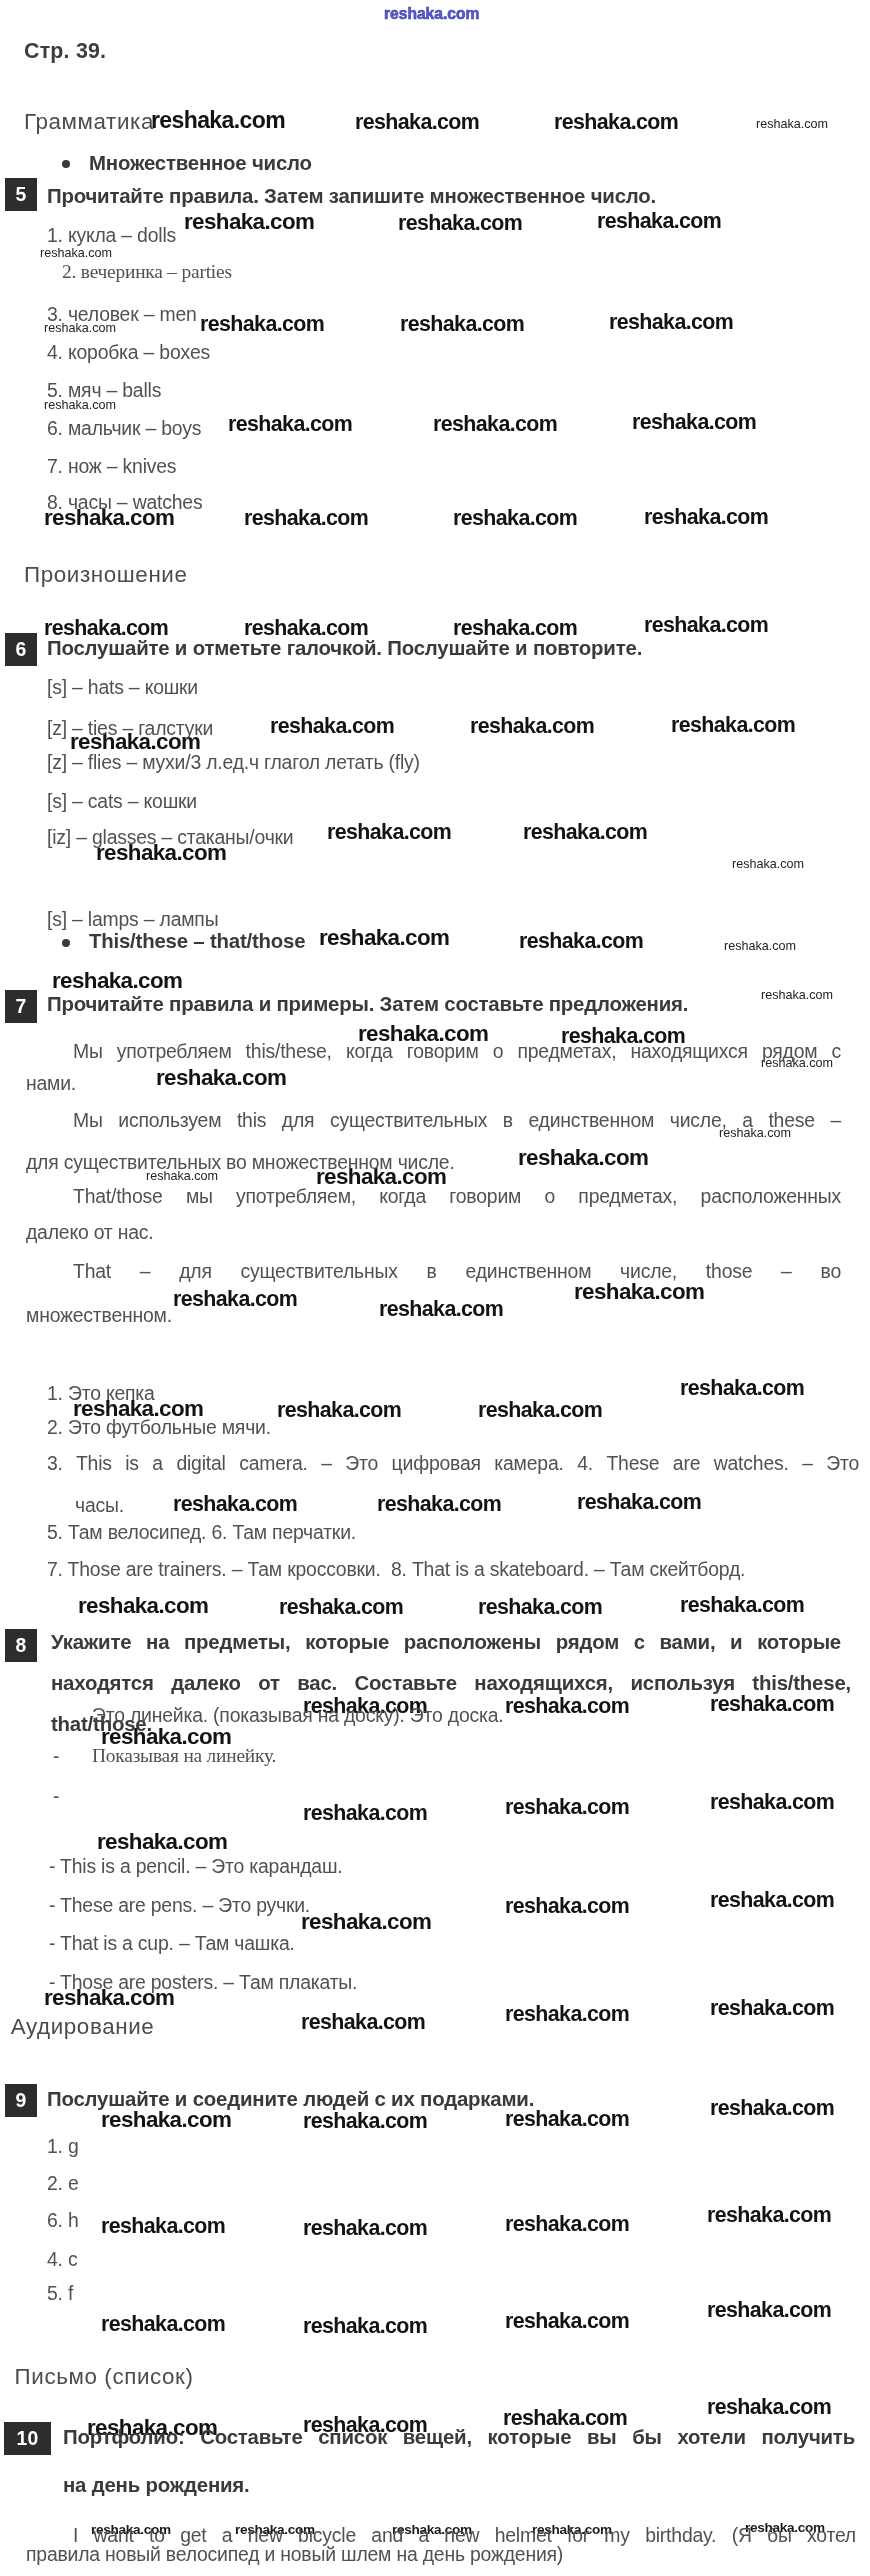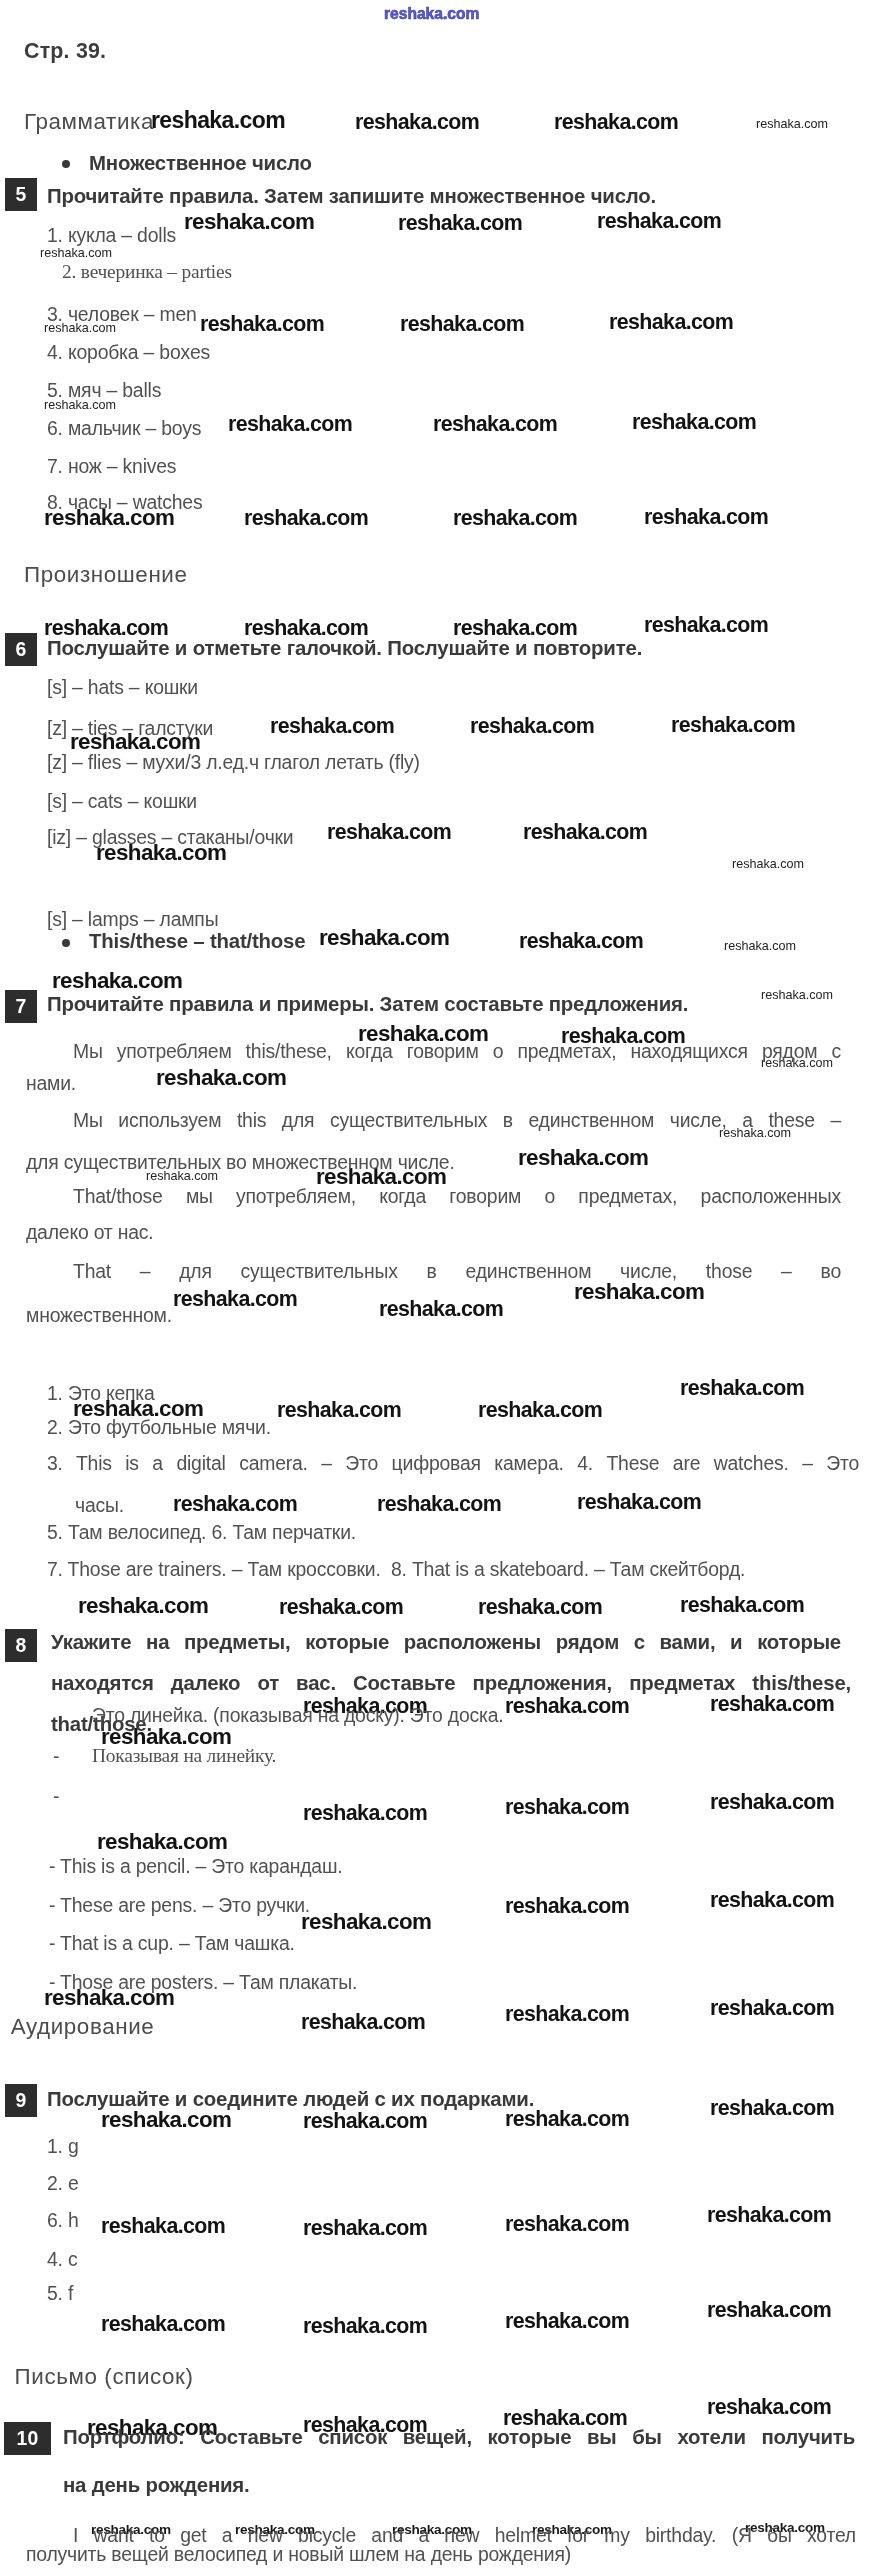--- a/index.html
+++ b/index.html
@@ -170,21 +170,21 @@
 
 <div class="t" style="left:47px;top:1382px;">1. Это кепка</div>
 <div class="t" style="left:47px;top:1416px;">2. Это футбольные мячи.</div>
 <div class="t just" style="left:47px;top:1452px;width:812px;">3. This is a digital camera. – Это цифровая камера. 4. These are watches. – Это</div>
 <div class="t" style="left:75px;top:1494px;">часы.</div>
 <div class="t" style="left:47px;top:1521px;">5. Там велосипед. 6. Там перчатки.</div>
 <div class="t" style="left:47px;top:1558px;">7. Those are trainers. – Там кроссовки.  8. That is a skateboard. – Там скейтборд.</div>
 
 <div class="badge" style="left:4.9px;top:1629px;">8</div>
 <div class="t bold just" style="left:51px;top:1631px;width:790px;">Укажите на предметы, которые расположены рядом с вами, и которые</div>
-<div class="t bold just" style="left:51px;top:1672px;width:800px;">находятся далеко от вас. Составьте предложения, предметах this/these,</div>
+<div class="t bold just" style="left:51px;top:1672px;width:800px;">находятся далеко от вас. Составьте находящихся, используя this/these,</div>
 <div class="t bold" style="left:51px;top:1713px;">that/those.</div>
 <div class="dash" style="left:53px;top:1745px;">-</div>
 <div class="t" style="left:92px;top:1745px;font-family:Liberation Serif, serif;">Показывая на линейку.</div>
 <div class="dash" style="left:53px;top:1785px;">-</div>
 <div class="t" style="left:92px;top:1704px;">Это линейка. (показывая на доску). Это доска.</div>
 <div class="t" style="left:49px;top:1855px;">- This is a pencil. – Это карандаш.</div>
 <div class="t" style="left:49px;top:1894px;">- These are pens. – Это ручки.</div>
 <div class="t" style="left:49px;top:1932px;">- That is a cup. – Там чашка.</div>
 <div class="t" style="left:49px;top:1971px;">- Those are posters. – Там плакаты.</div>
 
@@ -197,14 +197,14 @@
 <div class="t" style="left:47px;top:2209px;">6. h</div>
 <div class="t" style="left:47px;top:2248px;">4. c</div>
 <div class="t" style="left:47px;top:2282px;">5. f</div>
 
 <div class="hd" style="left:14.6px;top:2352px;margin-top:12px;">Письмо (список)</div>
 
 <div class="badge wide" style="left:3.9px;top:2422px;">10</div>
 <div class="t bold just" style="left:63px;top:2426px;width:792px;">Портфолио: Составьте список вещей, которые вы бы хотели получить</div>
 <div class="t bold" style="left:63px;top:2474px;">на день рождения.</div>
 <div class="t just" style="left:73px;top:2508px;width:783px;margin-top:16px;">I want to get a new bicycle and a new helmet for my birthday. (Я бы хотел</div>
-<div class="t" style="left:26px;top:2543px;">получить вещей велосипед и новый шлем на день рождения)</div>
+<div class="t" style="left:26px;top:2543px;">правила новый велосипед и новый шлем на день рождения)</div>
 
 
 </body></html>

